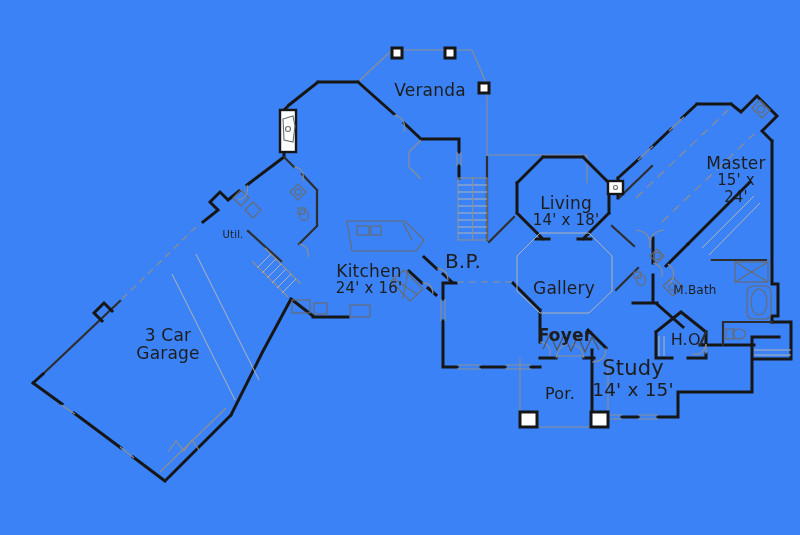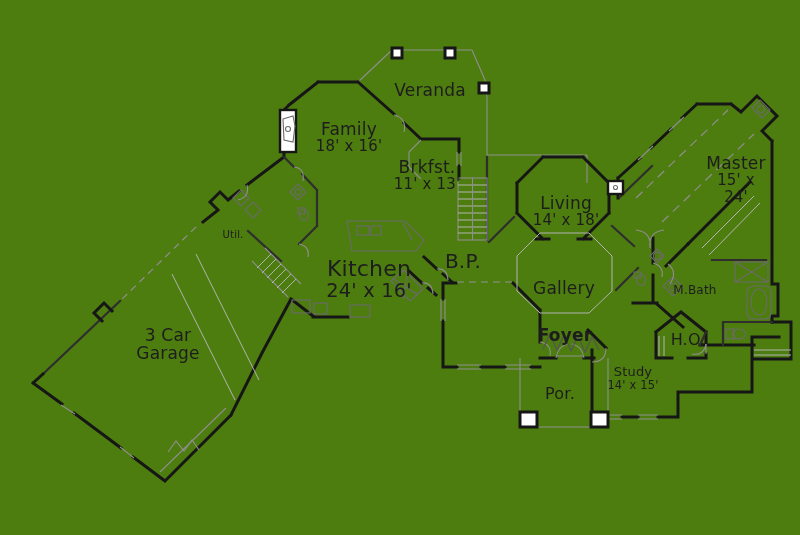--- a/index.html
+++ b/index.html
@@ -1,17 +1,17 @@
 <!DOCTYPE html>
 <html style="--ink: #161616; --mid: #2e2e2e; --thin: #8f8f8f; --faint: #b3b3b3; --label: #1d1d1d;"><head>
 <meta charset="utf-8">
 <style>
   html,body{margin:0;padding:0;background:#ffffff;}
   .stage{
-    position:relative;width:800px;height:535px;background:#4d7c0f;overflow:hidden;
+    position:relative;width:800px;height:535px;background:#3b82f6;overflow:hidden;
     font-family:"DejaVu Sans", sans-serif;
   }
   svg.plan{position:absolute;left:0;top:0;}
   
   .w-ext  {stroke:var(--ink,#161616);stroke-width:3;fill:none;stroke-linecap:square;}
   .w-int  {stroke:var(--mid,#2e2e2e);stroke-width:2.2;fill:none;stroke-linecap:square;}
   .w-thin {stroke:var(--thin,#8f8f8f);stroke-width:1.1;fill:none;}
   .w-faint{stroke:var(--faint,#b3b3b3);stroke-width:1;fill:none;}
   .w-fix  {stroke:#6b6b6b;stroke-width:1.1;fill:none;}
   .w-dash {stroke:#8f8f8f;stroke-width:1.2;fill:none;stroke-dasharray:7 5;}
@@ -175,29 +175,27 @@
       <path class="w-dash" d="M636,198 L728,110 M662,222 L754,134" style="stroke-dasharray:9 6;"></path>
     </g>
 
     <g>
       <path class="w-thin" d="M543,349 L550,334 L557,350 L564,335 L571,351 L578,336 L585,352 L592,337 L599,350" style="stroke:#555;stroke-width:1.2;"></path>
     </g>
   </svg>
 
   <div id="labels-layer">
       <div class="room-label" style="left: 430px; top: 90px; font-size: 17px;"><div>Veranda</div></div>
-      <div class="room-label" style="left: 349px; top: 137px; font-size: 17px;"><div>Family</div><div class="dims">18' x 16'</div></div>
-      <div class="room-label" style="left: 427px; top: 175px; font-size: 17px;"><div>Brkfst.</div><div class="dims">11' x 13'</div></div>
       <div class="room-label" style="left: 566px; top: 211px; font-size: 17px;"><div>Living</div><div class="dims">14' x 18'</div></div>
       <div class="room-label" style="left: 690px; top: 179px; font-size: 17px; margin-left: 46px;"><div>Master</div><div class="dims">15' x 24'</div></div>
       <div class="room-label" style="left: 233px; top: 235px; font-size: 10px;"><div>Util.</div></div>
-      <div class="room-label" style="left: 369px; top: 279px; font-size: 22px;"><div>Kitchen</div><div class="dims">24' x 16'</div></div>
+      <div class="room-label" style="left: 369px; top: 279px; font-size: 17px;"><div>Kitchen</div><div class="dims">24' x 16'</div></div>
       <div class="room-label" style="left: 463px; top: 262px; font-size: 20px;"><div>B.P.</div></div>
       <div class="room-label" style="left: 564px; top: 288px; font-size: 17px;"><div>Gallery</div></div>
       <div class="room-label" style="left: 695px; top: 290px; font-size: 12px;"><div>M.Bath</div></div>
       <div class="room-label" style="left: 168px; top: 344px; font-size: 17px;"><div>3 Car
 Garage</div></div>
       <div class="room-label" style="left: 565px; top: 335px; font-size: 17px; font-weight: bold;"><div>Foyer</div></div>
       <div class="room-label" style="left: 688px; top: 340px; font-size: 16px;"><div>H.O.</div></div>
-      <div class="room-label" style="left: 633px; top: 378px; font-size: 13px;"><div>Study</div><div class="dims">14' x 15'</div></div>
+      <div class="room-label" style="left: 633px; top: 378px; font-size: 21px;"><div>Study</div><div class="dims">14' x 15'</div></div>
       <div class="room-label" style="left: 560px; top: 394px; font-size: 16px;"><div>Por.</div></div>
     </div>
 </div>
 
 </body></html>

